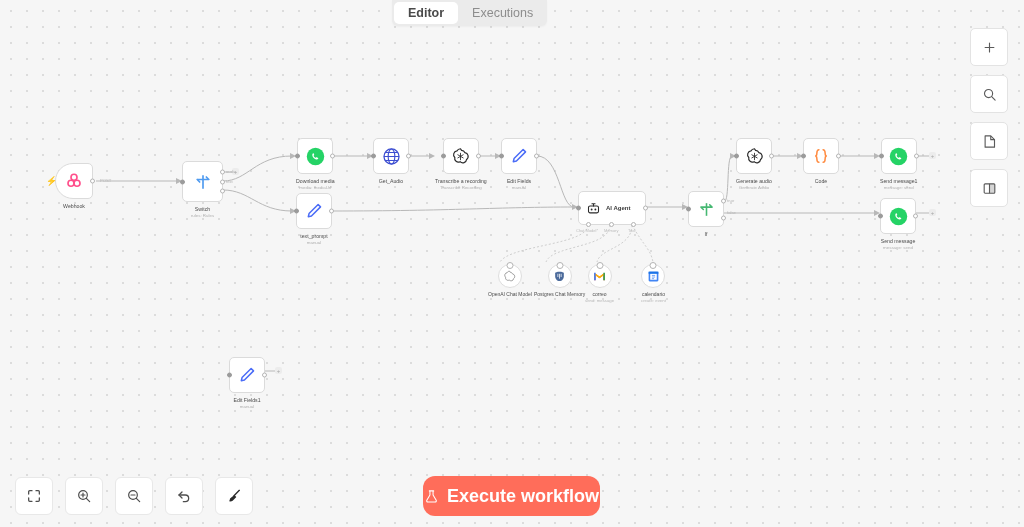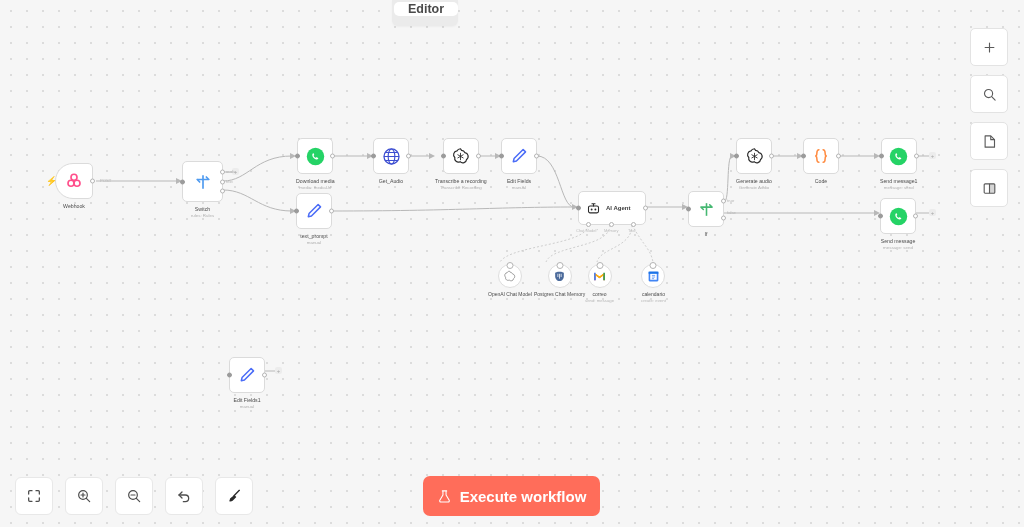--- a/index.html
+++ b/index.html
@@ -20,21 +20,20 @@
   }
 
   
   #tabbar {
     position: absolute; top: 0; left: 392px;
     height: 26px; display: flex; align-items: stretch;
     background: #ebebeb;
     border-bottom-left-radius: 6px; border-bottom-right-radius: 6px;
     z-index: 40;
     box-shadow: 0 1px 2px rgba(0,0,0,.04);
-    flex-direction: column;
   }
   .tab {
     display: flex; align-items: center; justify-content: center;
     padding: 0 14px; font-size: 12.5px; color: #8d8d8d;
     cursor: pointer; white-space: nowrap;
   }
   .tab.active {
     background: #ffffff; color: #4a4a4a; font-weight: bold;
     margin: 2px 0 2px 2px; border-radius: 5px;
   }
@@ -61,22 +60,22 @@
     width: 38px; height: 38px; background: #fff;
     border: 1px solid #e8e8e8; border-radius: 6px;
     display: flex; align-items: center; justify-content: center;
     cursor: pointer; color: #4d4d4d;
   }
 
   
   #execute-btn {
     position: absolute; left: 423px; bottom: 11px;
     width: 177px; height: 40px;
-    background: #ff6d5a; border: none; border-radius: 7px;
-    color: #fff; font-size: 15px; font-weight: bold;
+    background: #ff6d5a; border: none; border-radius: 12px;
+    color: #fff; font-size: 18px; font-weight: bold;
     font-family: "Liberation Sans", sans-serif;
     display: flex; align-items: center; justify-content: center; gap: 8px;
     cursor: pointer; z-index: 30;
   }
 
   
   .node {
     position: absolute; z-index: 10;
     display: flex; flex-direction: column; align-items: center;
   }
@@ -457,20 +456,21 @@
     <div class="sub-sub">create: event</div>
   </div>
 
   <div class="stub" style="left:232px; top:168px;">+</div>
   <div class="stub" style="left:929px; top:152px;">+</div>
   <div class="stub" style="left:929px; top:209px;">+</div>
   <div class="stub" style="left:275px; top:367px;">+</div>
 
   <div id="tabbar">
     <div class="tab active">Editor</div>
+    <div class="tab">Executions</div>
   </div>
 
   <div id="rail">
     <div class="rail-btn">
       <svg width="15" height="15" viewBox="0 0 24 24">
         <path d="M12 5v14M5 12h14" stroke="#5a5a5a" stroke-width="1.8" stroke-linecap="round"></path>
       </svg>
     </div>
     <div class="rail-btn">
       <svg width="15" height="15" viewBox="0 0 24 24">

